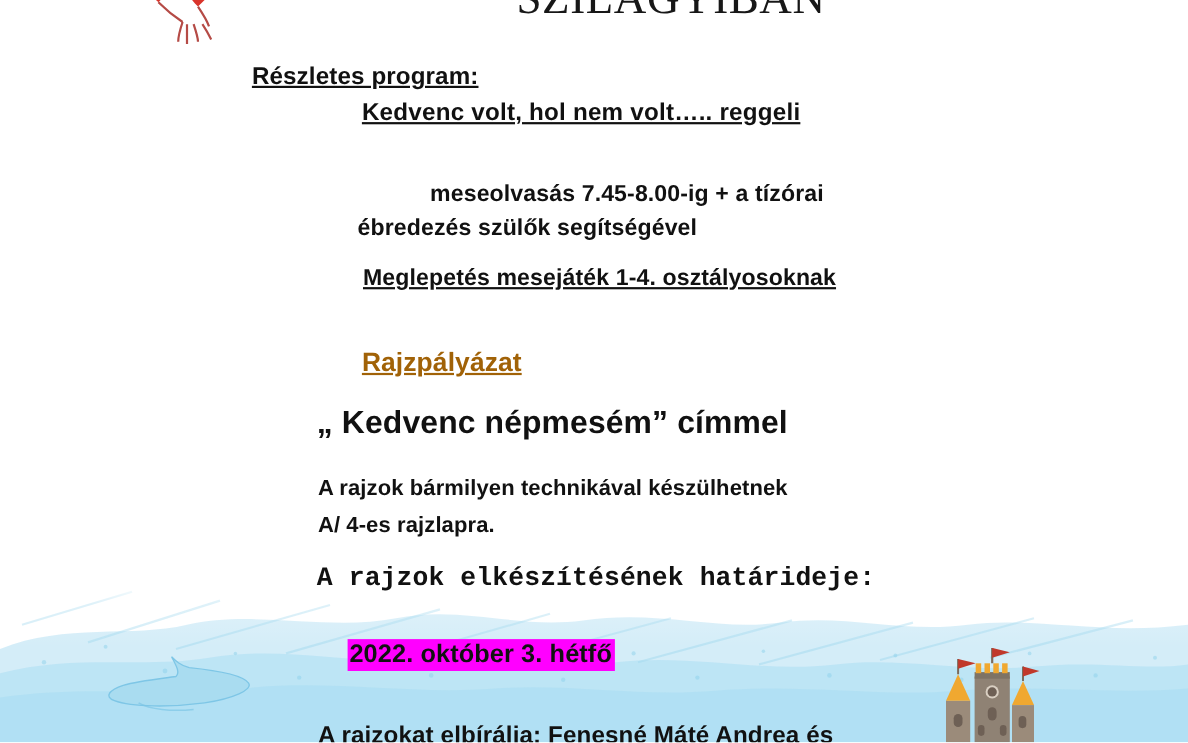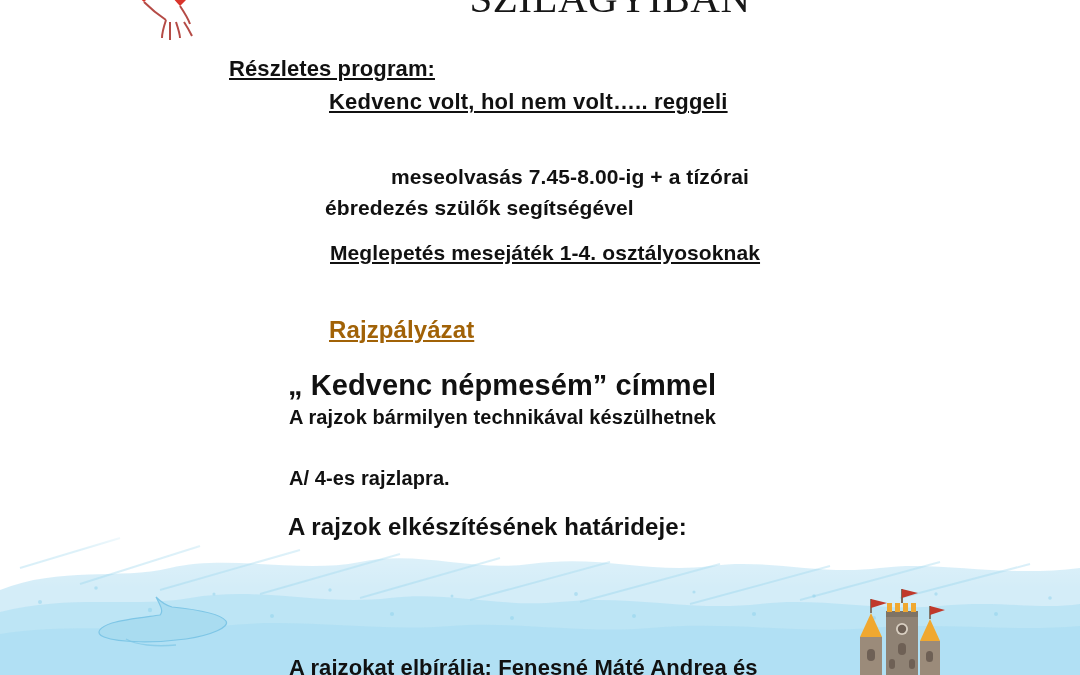--- a/index.html
+++ b/index.html
@@ -155,37 +155,38 @@
   
   #l-kedvenc {
     left: 288px;
     top: 369px;
     font-size: 29px;
     letter-spacing: 0.1px;
   }
 
   #l-techn {
     left: 289px;
-    top: 406px;
+    top: 433px;
     font-size: 20px;
     letter-spacing: 0.1px;
   }
 
   #l-a4 {
     left: 289px;
     top: 467px;
     font-size: 20px;
     letter-spacing: 0.1px;
   }
 
   #l-hatarido {
     left: 288px;
     top: 513px;
     font-size: 24px;
     letter-spacing: 0.1px;
+    font-family: Liberation Mono, monospace;
   }
 
   
   #l-date-wrap {
     left: 289px;
     top: 563px;
   }
   #l-date {
     display: inline-block;
     background: #FF00FF;
@@ -333,17 +334,20 @@
     <div class="line u" id="l-rajzp">Rajzpályázat</div>
 
     <div class="line" id="l-kedvenc">„ Kedvenc népmesém” címmel</div>
 
     <div class="line" id="l-techn">A rajzok bármilyen technikával készülhetnek</div>
 
     <div class="line" id="l-a4">A/ 4-es rajzlapra.</div>
 
     <div class="line" id="l-hatarido">A rajzok elkészítésének határideje:</div>
 
+    <div class="line" id="l-date-wrap">
+      <span id="l-date">2022. október 3. hétfő</span>
+    </div>
 
     <div class="line" id="l-birolo">A rajzokat elbírálja: Fenesné Máté Andrea és</div>
   </div>
 
 </div>
 
 </body></html>

